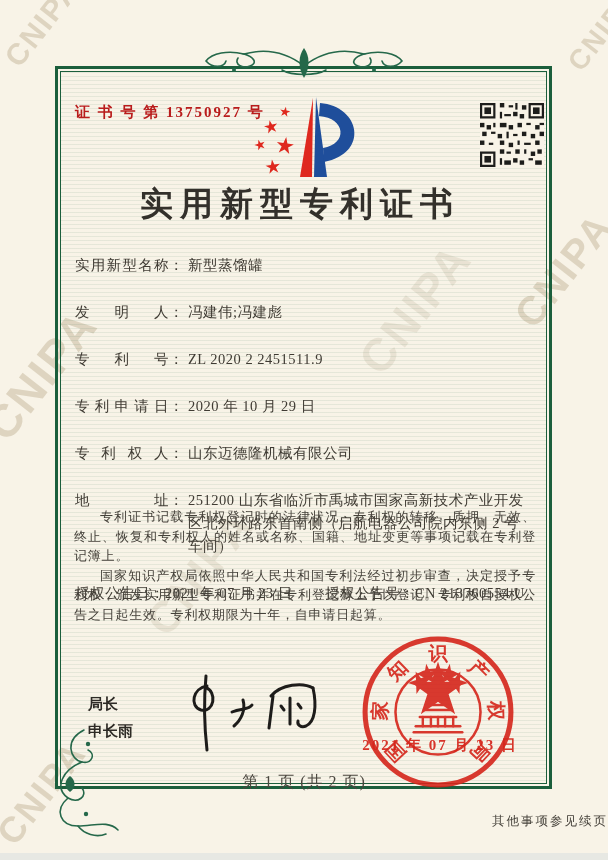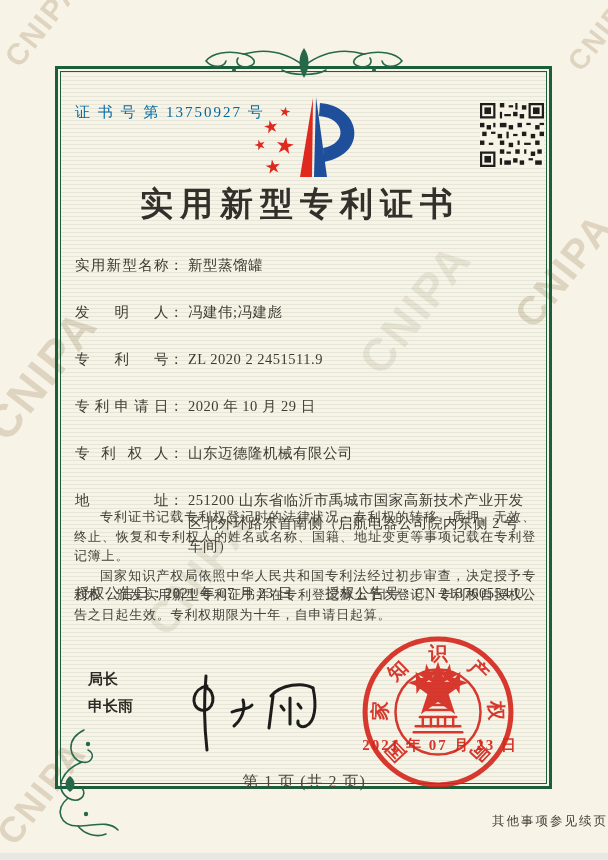--- a/index.html
+++ b/index.html
@@ -34,21 +34,21 @@
     position:absolute;inset:2px;border:1px solid var(--border-green);
     background:
       repeating-linear-gradient(180deg, rgba(62,122,86,.10) 0 1px, rgba(0,0,0,0) 1px 4px);
   }
   
   .ornament-top{position:absolute;left:182px;top:44px;pointer-events:none;}
   .ornament-corner{position:absolute;left:26px;top:728px;pointer-events:none;}
   .orn{stroke:#25684a;fill:none;stroke-width:1.6;stroke-linecap:round;}
   .orn-fill{fill:#25684a;stroke:none;}
   
-  .cert-no{position:absolute;left:75px;top:103px;font-size:15px;letter-spacing:2px;color:#0369a1;}
+  .cert-no{position:absolute;left:75px;top:103px;font-size:15px;letter-spacing:2px;color:#b91c1c;font-weight:bold;}
   .logo{position:absolute;left:240px;top:91px;}
   .qr{position:absolute;left:480px;top:103px;}
   .title{
     position:absolute;left:0;right:8px;top:182px;text-align:center;
     font-size:33px;font-weight:bold;letter-spacing:7px;color:#33302b;
   }
   
   .fields{position:absolute;left:75px;top:254px;width:450px;font-size:14.5px;}
   .field-row{display:flex;margin-bottom:24px;line-height:23px;letter-spacing:.5px;}
   .field-label{
@@ -61,22 +61,22 @@
   .grant-pair{white-space:nowrap;}
   .grant-pair.first{width:252px;}
   
   .body-text{
     position:absolute;left:74px;top:507px;width:462px;font-size:13px;
     line-height:19.5px;text-align:justify;letter-spacing:.8px;color:#45413a;
   }
   .body-text p{text-indent:2em;}
   
   .signer{
-    position:absolute;left:88px;top:665px;
-    font-family:Liberation Sans, sans-serif;
+    position:absolute;left:88px;top:692px;
+    font-family:Liberation Mono, monospace;
     font-size:15px;font-weight:600;color:#2e2b26;line-height:27px;
   }
   .signature{position:absolute;left:183px;top:668px;}
   .sig-stroke{stroke:#1d1c1a;stroke-width:3;fill:none;stroke-linecap:round;stroke-linejoin:round;}
   
   .seal{position:absolute;left:359px;top:633px;width:158px;height:158px;opacity:.9;}
   .seal svg{overflow:visible;}
   .seal-char{
     font-size:19px;font-weight:bold;fill:var(--seal-red);
     font-family:"Liberation Serif","DejaVu Serif",serif;

